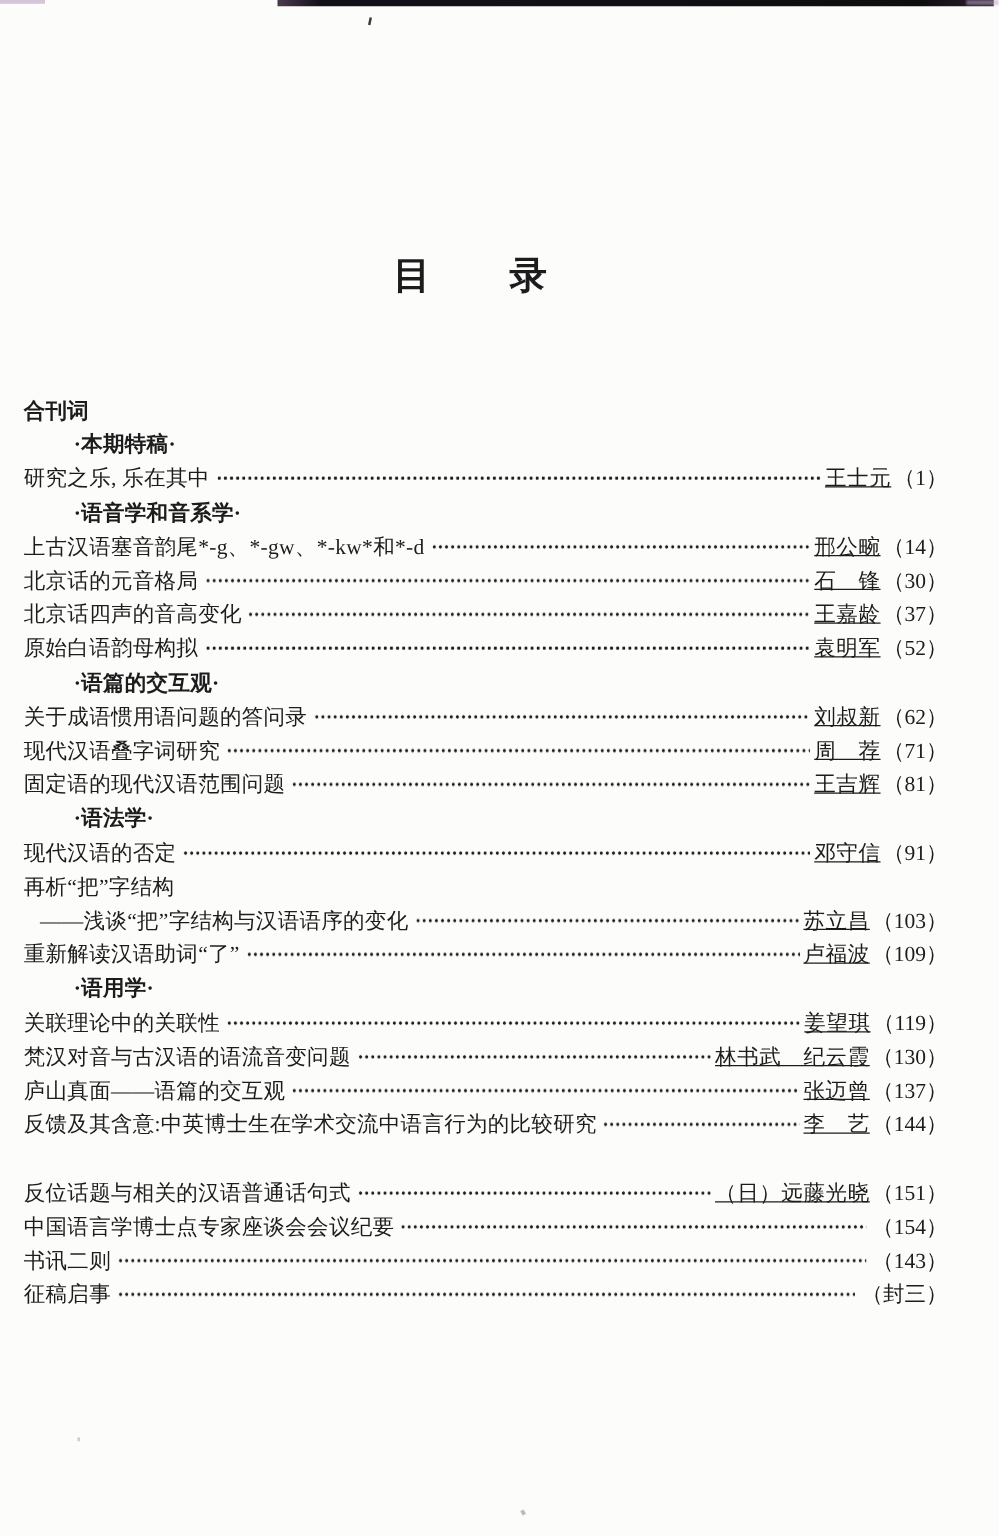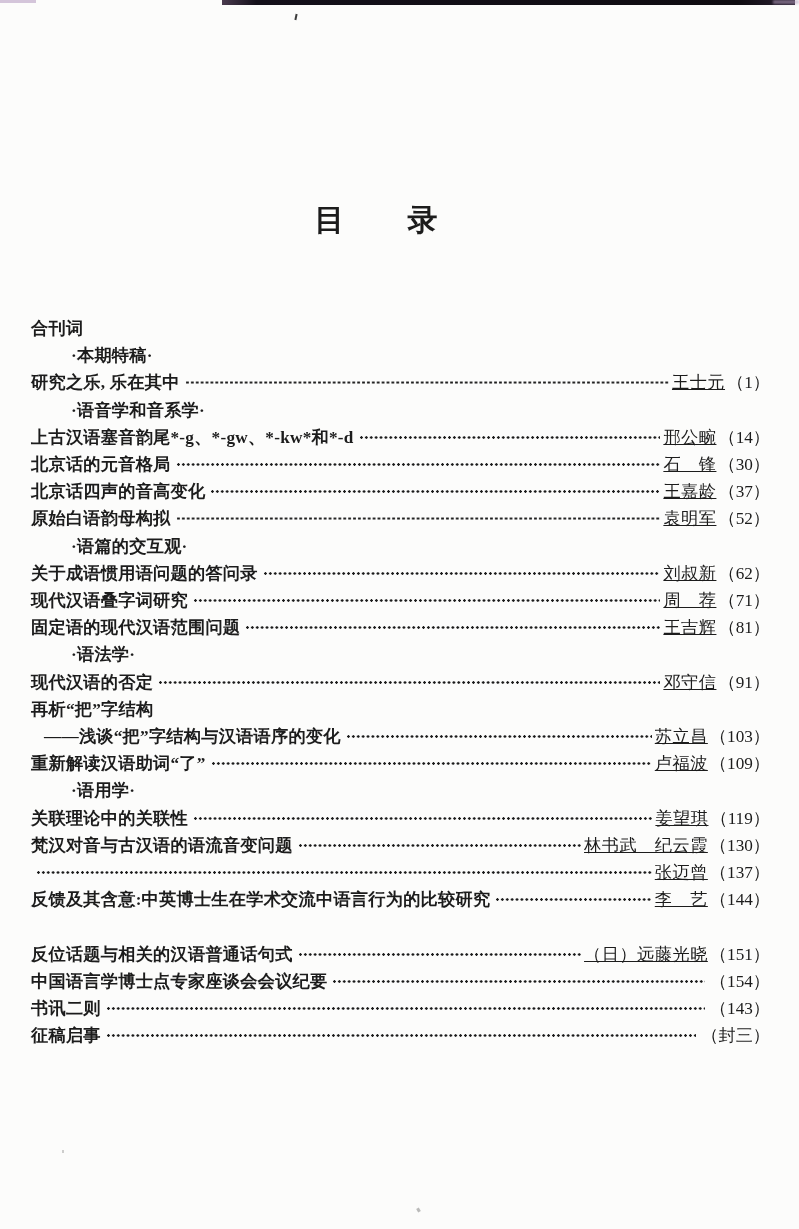--- a/index.html
+++ b/index.html
@@ -30,29 +30,29 @@
   .page-title{
     position:absolute;top:180px;left:0;width:100%;
     text-align:center;
     transform:translateX(-23px);
     font-size:30px;font-weight:700;
     letter-spacing:1px;
     white-space:pre;
   }
 
   .toc{
-    position:absolute;top:315px;left:31px;width:739px;
+    position:absolute;top:315px;left:19px;width:739px;
     font-size:17.2px;line-height:27.2px;
   }
   .row{display:flex;align-items:baseline;}
   .row.heading .rtitle,
   .row.section .rtitle{font-weight:700;}
   .row.section .rtitle{padding-left:40px;}
   .row.indent .rtitle{padding-left:13px;}
-  .rtitle{white-space:nowrap;letter-spacing:.25px;font-weight:bold;}
+  .rtitle{white-space:nowrap;letter-spacing:.25px;}
   .leader{
     flex:1 1 auto;min-width:10px;align-self:stretch;
     margin:0 3px 0 5px;
     background-image:radial-gradient(circle,#1b1b1b 1.05px,rgba(0,0,0,0) 1.5px);
     background-size:4.9px 100%;
     background-repeat:repeat-x;
     background-position:0 59%;
   }
   .author{white-space:nowrap;letter-spacing:.5px;text-decoration:underline;}
   .pageno{white-space:nowrap;margin-left:2px;}
@@ -164,20 +164,21 @@
       <span class="author">姜望琪</span>
       <span class="pageno">（119）</span>
     </div>
     <div class="row entry">
       <span class="rtitle">梵汉对音与古汉语的语流音变问题</span>
       <span class="leader"></span>
       <span class="author">林书武　纪云霞</span>
       <span class="pageno">（130）</span>
     </div>
     <div class="row entry">
+      <span class="rtitle">庐山真面——语篇的交互观</span>
       <span class="leader"></span>
       <span class="author">张迈曾</span>
       <span class="pageno">（137）</span>
     </div>
     <div class="row entry">
       <span class="rtitle">反馈及其含意:中英博士生在学术交流中语言行为的比较研究</span>
       <span class="leader"></span>
       <span class="author">李　艺</span>
       <span class="pageno">（144）</span>
     </div>

